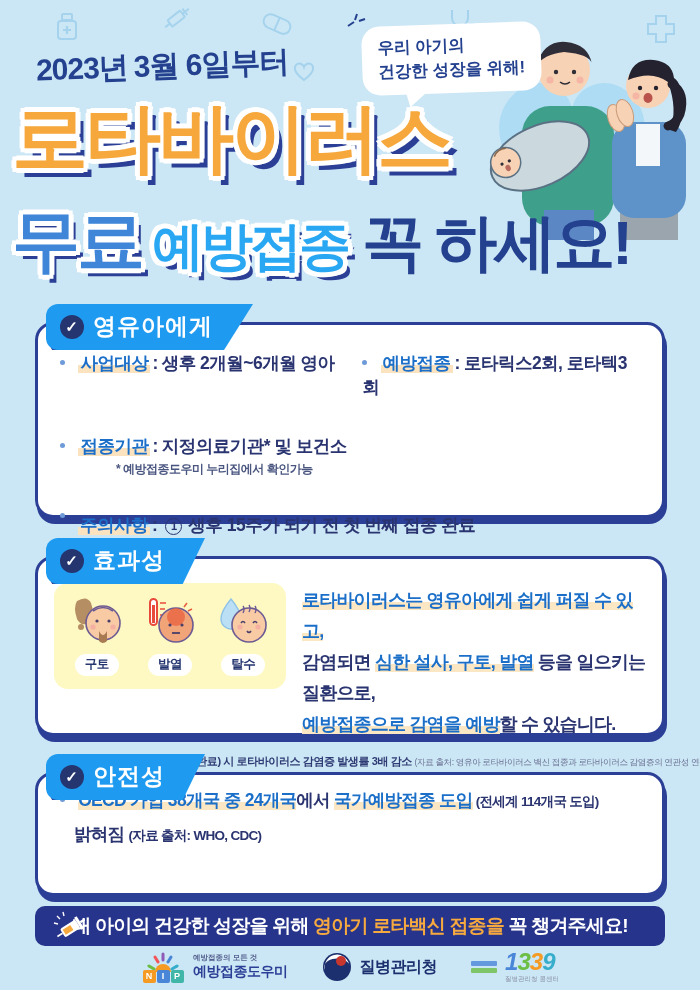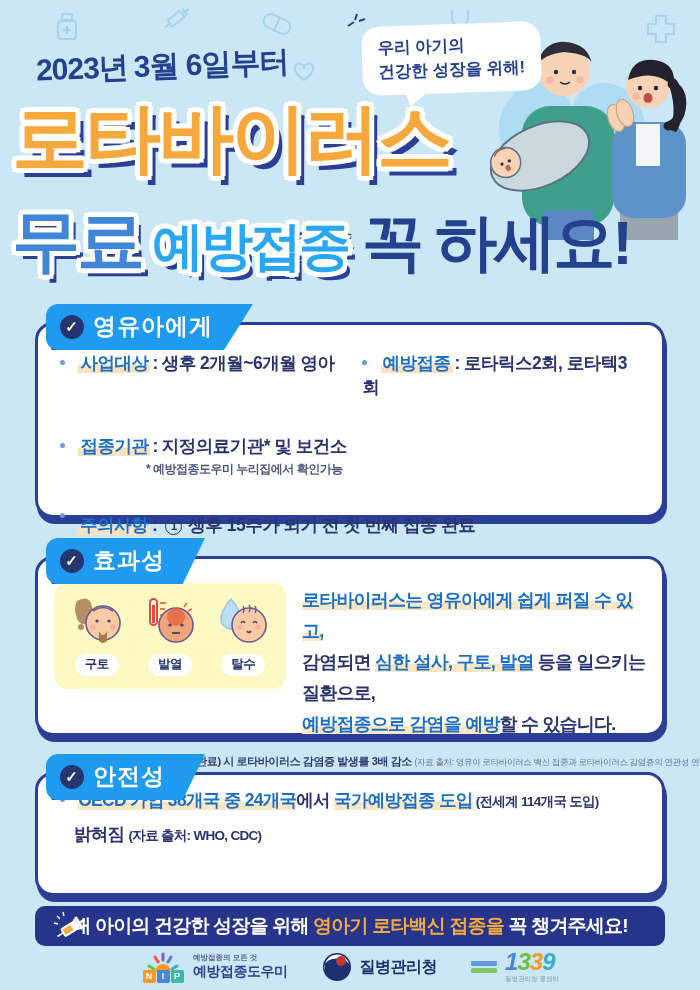--- a/index.html
+++ b/index.html
@@ -59,21 +59,21 @@
 
   .hl-label { color:#1C6FC8; font-weight:800;
               background:linear-gradient(transparent 62%, #FBE3C0 62%); padding:0 2px; }
   .colon { color:#2A3470; font-weight:800; margin:0 4px 0 2px; }
   .val { color:#2A3470; font-weight:600; }
   .dot::before { content:""; display:inline-block; width:5px; height:5px; border-radius:50%;
                  background:#6E9BD8; margin-right:9px; vertical-align:4px; }
 
   .card1-grid { display:grid; grid-template-columns:1.08fr 1fr; padding:26px 20px 0 22px;
                 row-gap:35px; font-size:17.5px; letter-spacing:-0.5px; }
-  .note-small { font-size:12px; color:#4A5680; font-weight:600; margin-top:3px; margin-left:86px; }
+  .note-small { font-size:12px; color:#4A5680; font-weight:600; margin-top:3px; margin-left:56px; }
   .caution { grid-column:1 / -1; display:flex; gap:4px; }
   .caution-lines { color:#2A3470; font-weight:600; }
   .caution-lines .cl { margin-bottom:20px; }
   .numc { display:inline-flex; width:17px; height:17px; border:1.6px solid #2A3470; border-radius:50%;
           font-size:11px; font-weight:700; color:#2A3470; align-items:center; justify-content:center;
           margin-right:6px; vertical-align:1px; }
   .caution-note { font-size:12.5px; color:#4A5680; font-weight:600; margin-left:24px; }
 
   
   .eff-row { display:flex; gap:16px; padding:24px 16px 0 16px; }

